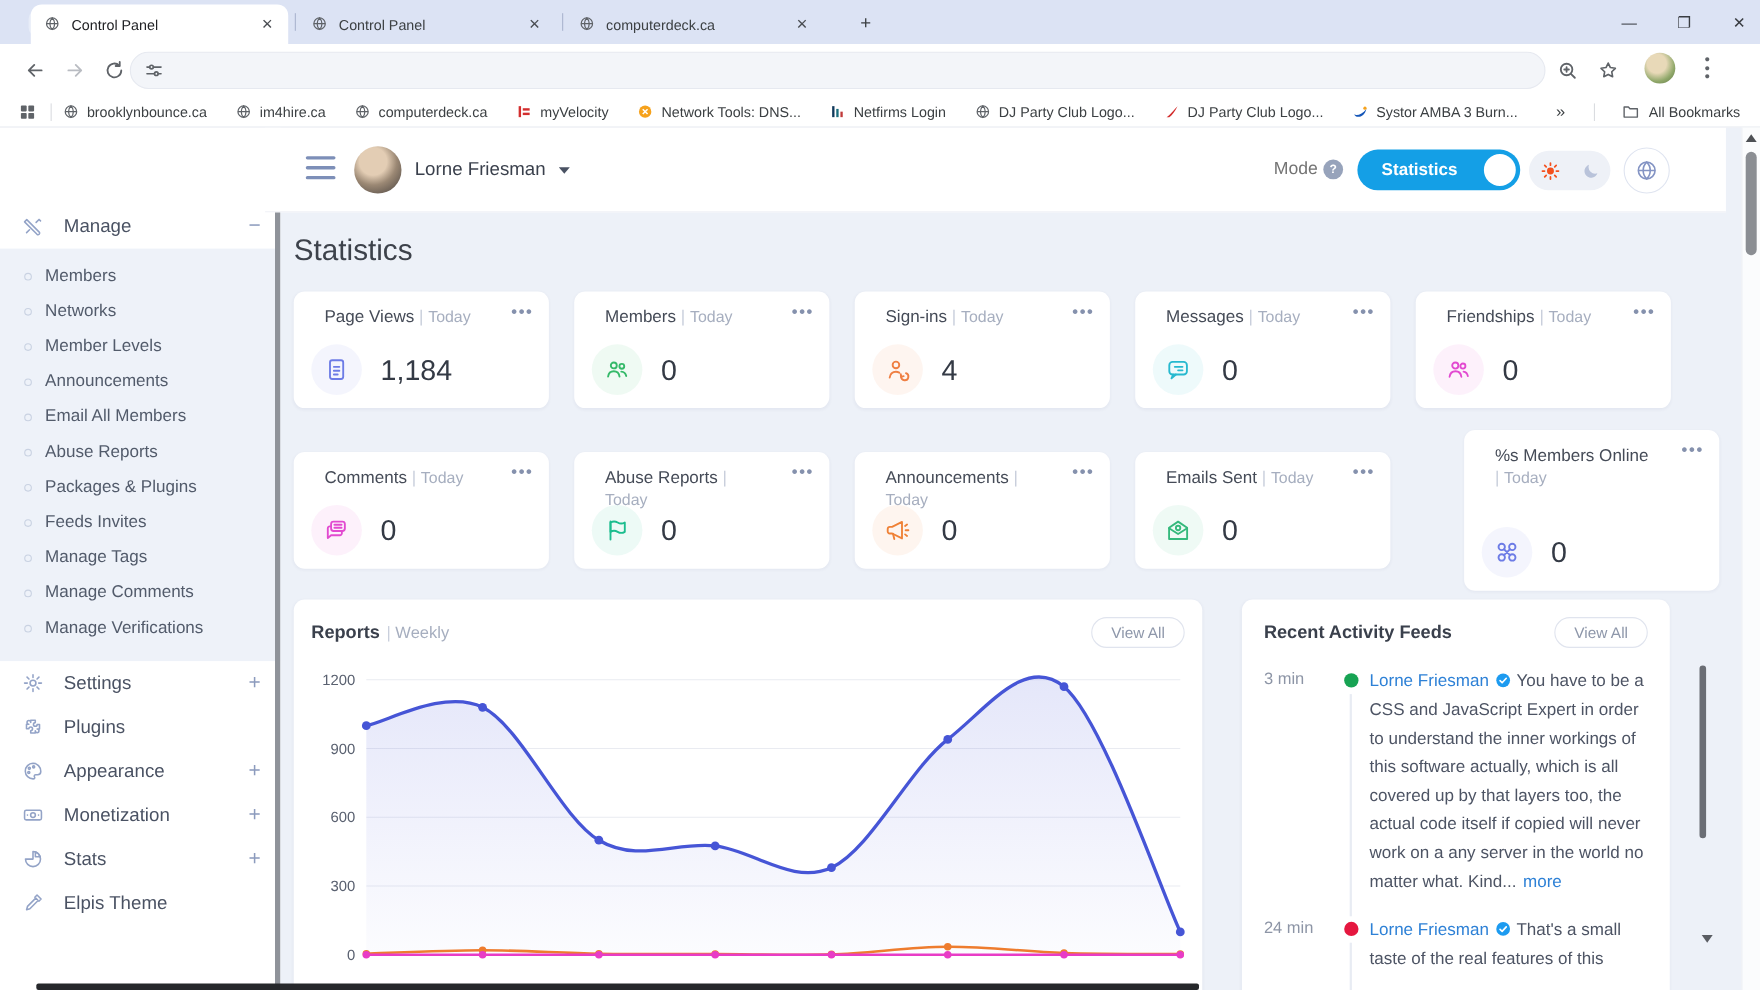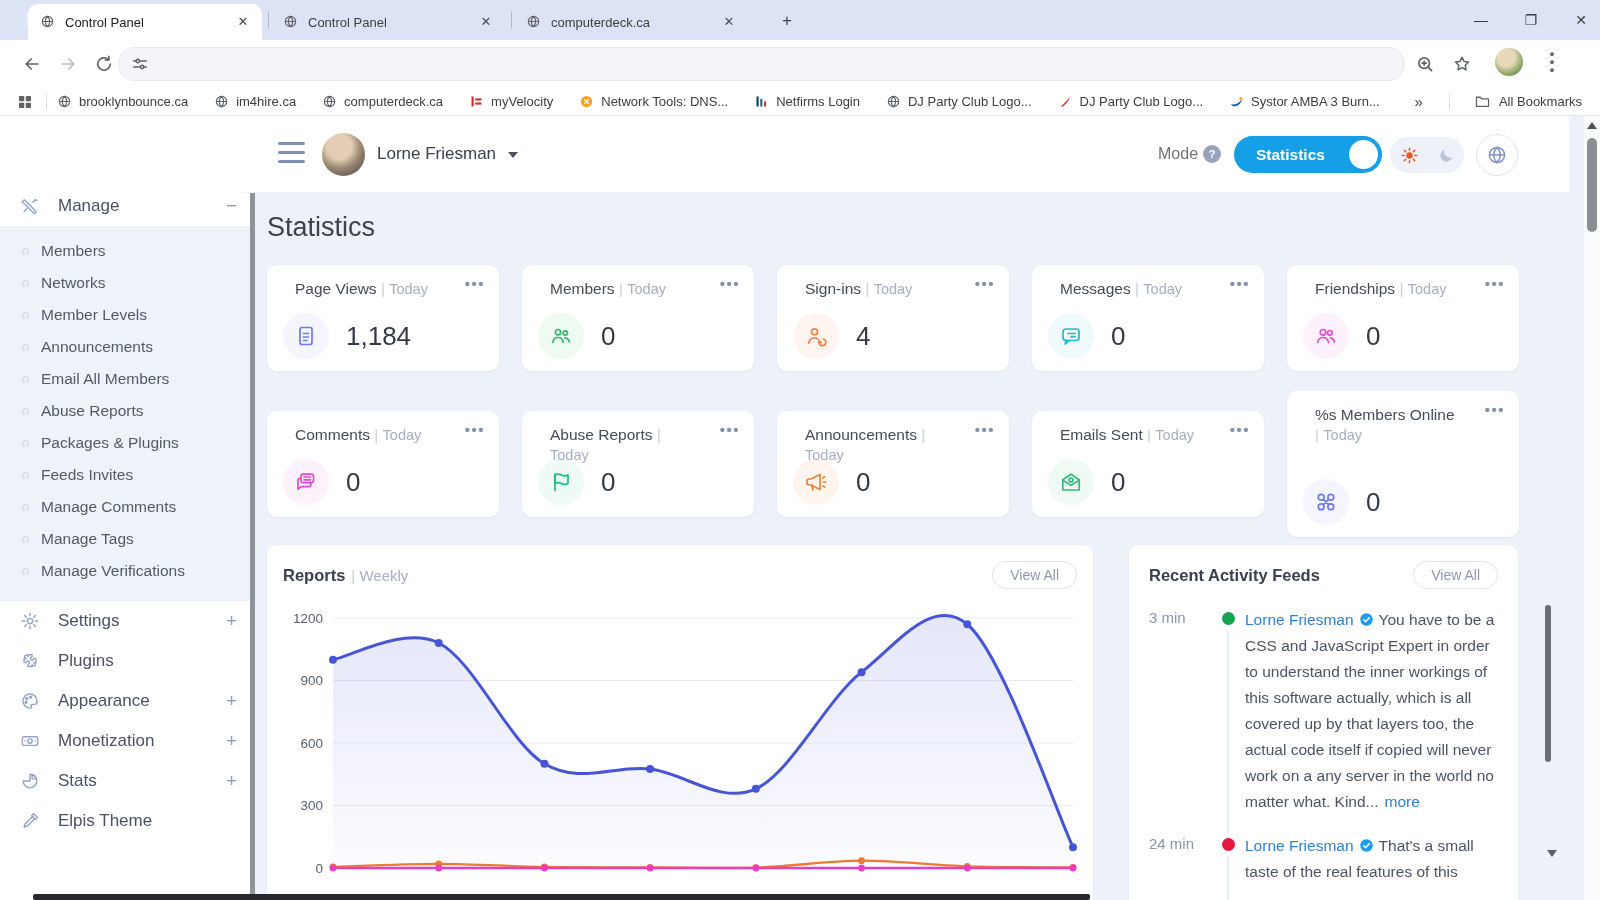--- a/index.html
+++ b/index.html
@@ -72,21 +72,21 @@
   .moon-ic { width:17px; height:17px; color:#b9c3da; cursor:pointer; }
   .globe-btn { position:absolute; left:1235px; top:18px; width:42px; height:42px; border-radius:50%; background:#fff; border:1px solid #dfe4f0; display:flex; align-items:center; justify-content:center; cursor:pointer; }
   .globe-btn .g-ic { width:22px; height:22px; color:#8494c4; }
 
   .page-title { position:absolute; left:26px; top:96px; font-size:27px; font-weight:400; color:#3d424b; }
 
   .cards-row { position:absolute; left:26px; display:flex; gap:23px; align-items:center; }
   .row1 { top:149px; height:106px; }
   .row2 { top:283px; height:130px; }
   .stat-card { position:relative; width:232px; height:106px; background:#fff; border-radius:10px; box-shadow:0 1px 3px rgba(30,40,90,.05); padding:14px 28px; }
-  .stat-card.tall { height:146px; }
+  .stat-card.tall { height:146px;margin-left:44px; }
   .sc-titlerow { font-size:15.5px; color:#454b57; font-weight:500; padding-right:30px; line-height:20px; }
   .sc-period { color:#a6aebf; font-weight:400; font-size:14.5px; }
   .sc-sep { color:#c9cfdc; font-weight:400; }
   .sc-dots { position:absolute; right:14px; top:10px; color:#8591ad; font-size:15px; font-weight:bold; letter-spacing:1.5px; cursor:pointer; }
   .sc-body { position:absolute; left:16px; bottom:12px; display:flex; align-items:center; }
   .sc-iconwrap { width:46px; height:46px; border-radius:50%; display:flex; align-items:center; justify-content:center; }
   .sc-iconwrap svg { width:24px; height:24px; }
   .sc-value { margin-left:17px; font-size:26px; color:#343a45; font-weight:500; }
 
   .panel { position:absolute; background:#fff; border-radius:10px; box-shadow:0 1px 3px rgba(30,40,90,.05); }
@@ -361,25 +361,25 @@
             <div class="sb-sub">
               <span class="sb-bullet"></span>
               <span>Packages &amp; Plugins</span>
             </div>
             <div class="sb-sub">
               <span class="sb-bullet"></span>
               <span>Feeds Invites</span>
             </div>
             <div class="sb-sub">
               <span class="sb-bullet"></span>
+              <span>Manage Tags</span>
+            </div>
+            <div class="sb-sub">
+              <span class="sb-bullet"></span>
               <span>Manage Comments</span>
-            </div>
-            <div class="sb-sub">
-              <span class="sb-bullet"></span>
-              <span>Manage Tags</span>
             </div>
             <div class="sb-sub">
               <span class="sb-bullet"></span>
               <span>Manage Verifications</span>
             </div>
           </div>
           <div class="sb-item">
             <span class="sb-ic">
               <svg viewBox="0 0 24 24" fill="none" stroke="currentColor" stroke-width="1.7" stroke-linecap="round" stroke-linejoin="round">
                 <circle cx="12" cy="12" r="3.2"></circle>

